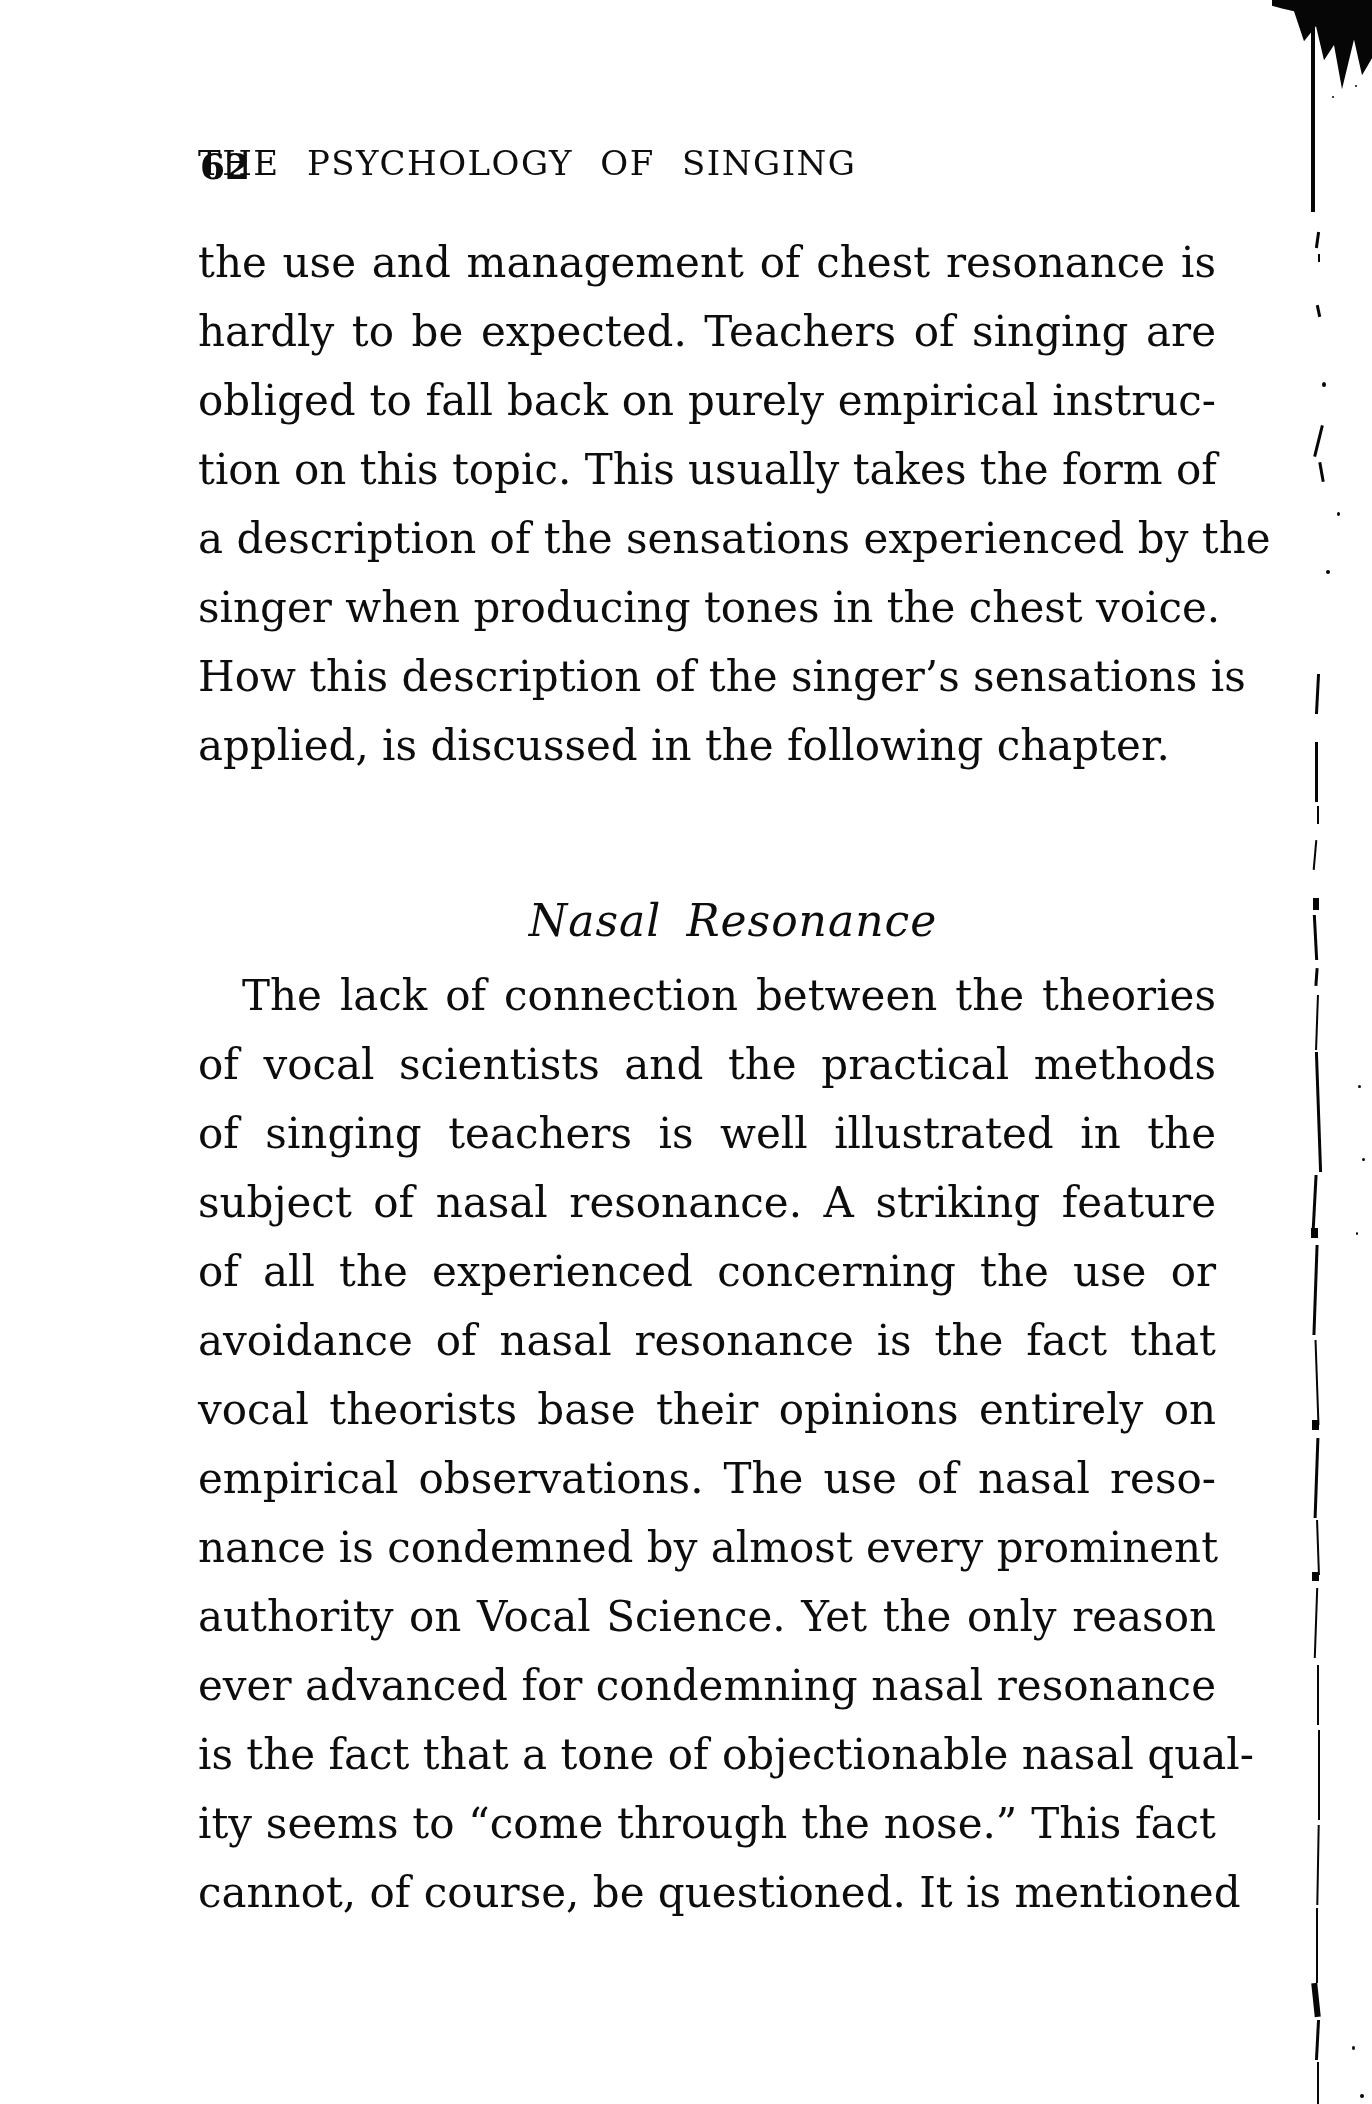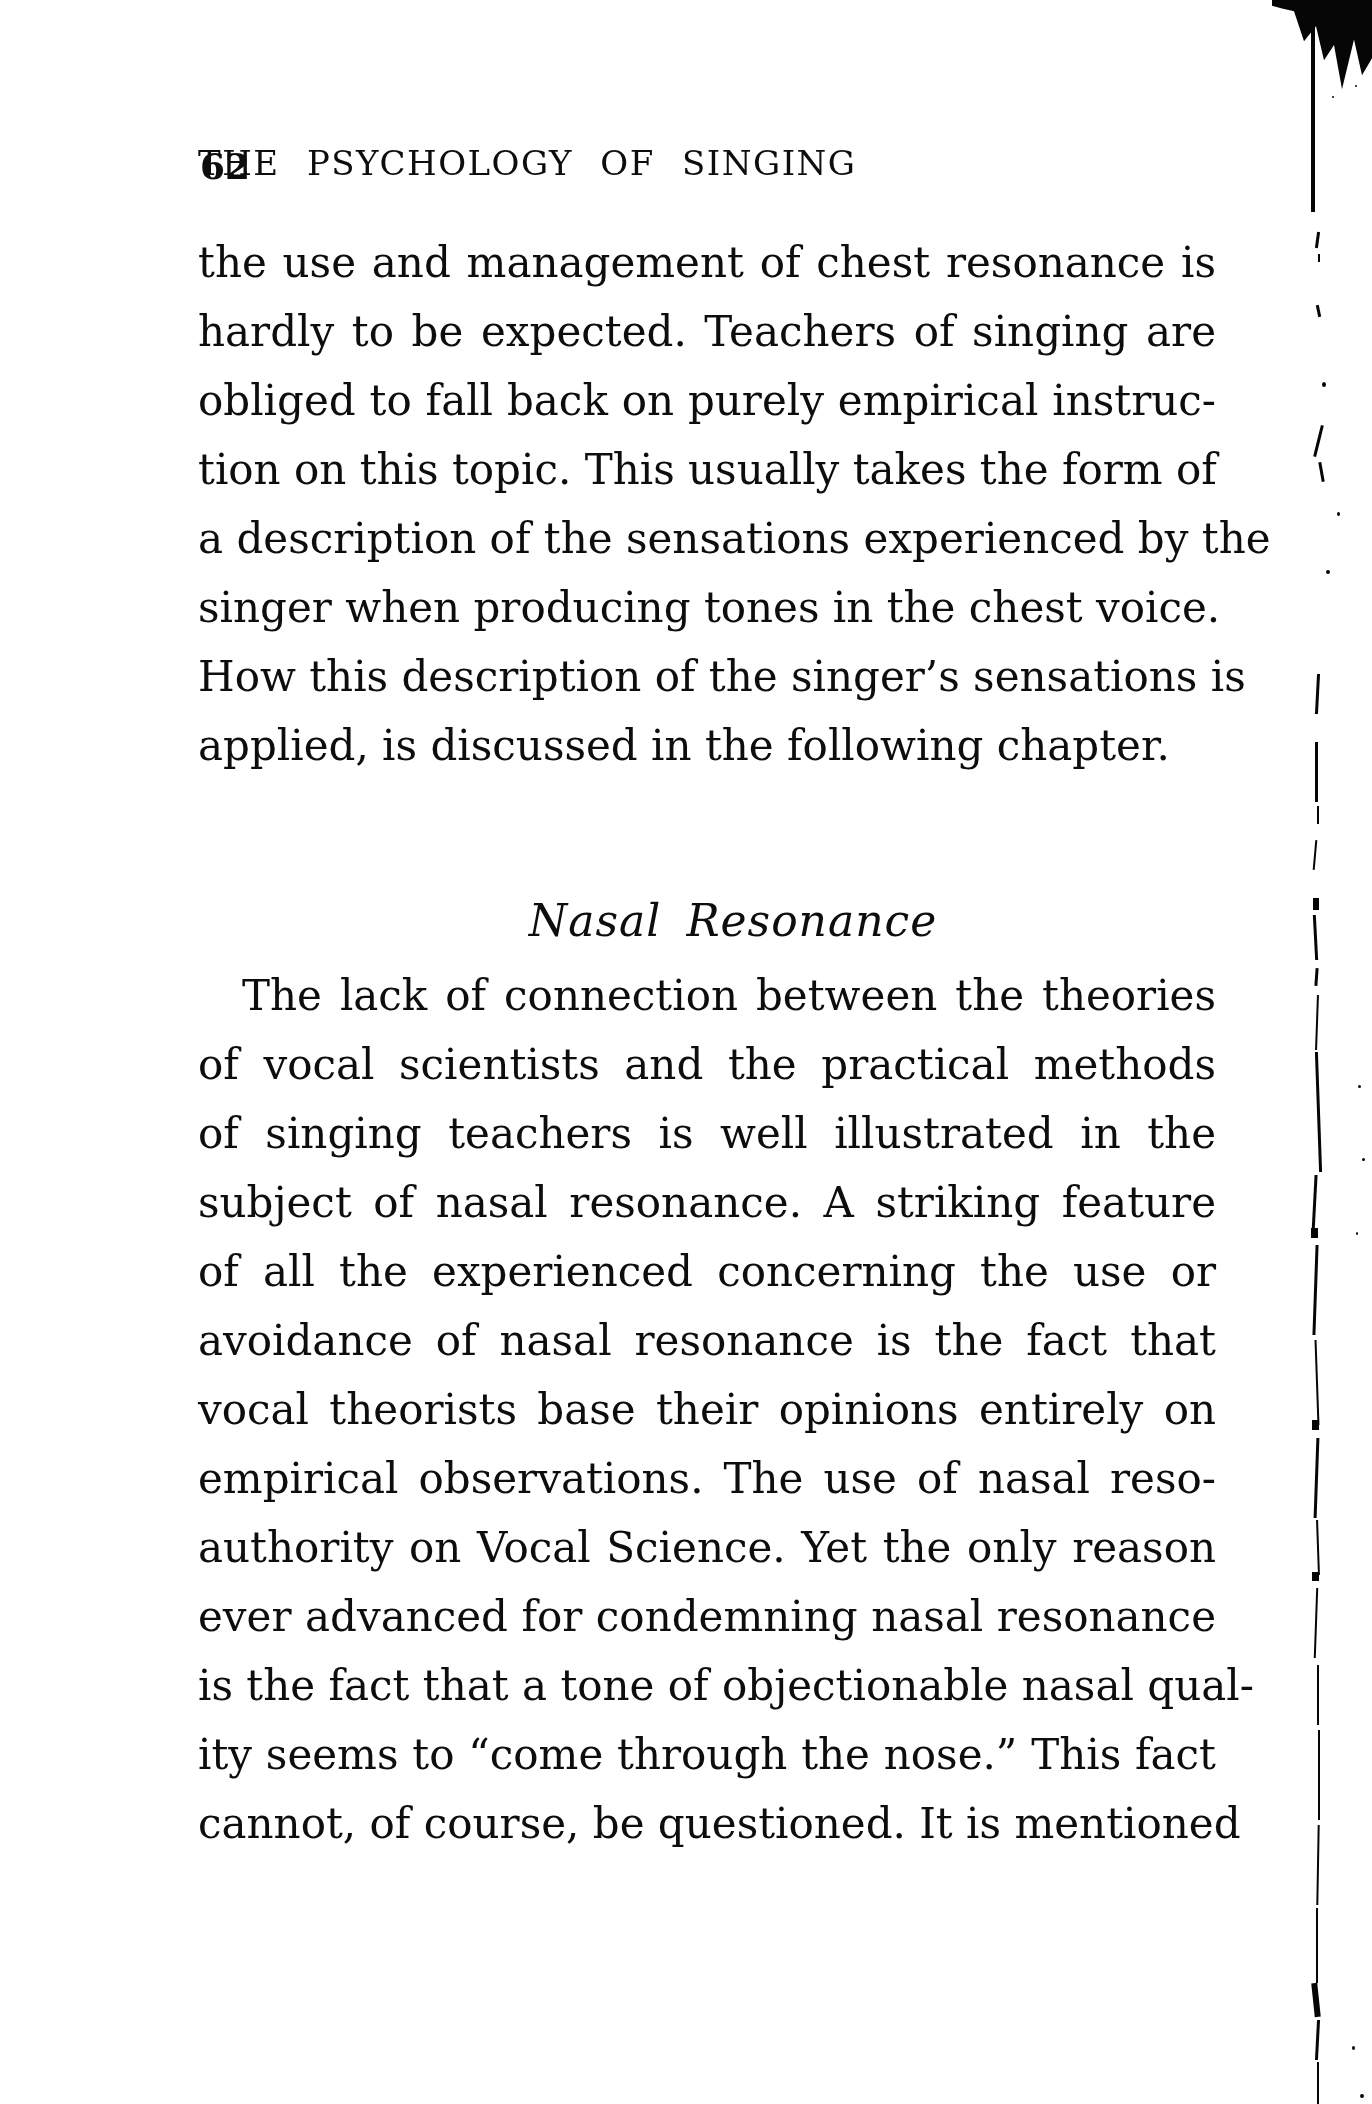--- a/index.html
+++ b/index.html
@@ -123,20 +123,21 @@
 
   <div id="para2" class="text-block">
     <div class="line indent">The lack of connection between the theories</div>
     <div class="line">of vocal scientists and the practical methods</div>
     <div class="line">of singing teachers is well illustrated in the</div>
     <div class="line">subject of nasal resonance.  A striking feature</div>
     <div class="line">of all the experienced concerning the use or</div>
     <div class="line">avoidance of nasal resonance is the fact that</div>
     <div class="line">vocal theorists base their opinions entirely on</div>
     <div class="line">empirical observations.  The use of nasal reso-</div>
+    <div class="line">nance is condemned by almost every prominent</div>
     <div class="line">authority on Vocal Science.  Yet the only reason</div>
     <div class="line">ever advanced for condemning nasal resonance</div>
     <div class="line">is the fact that a tone of objectionable nasal qual-</div>
     <div class="line">ity seems to “come through the nose.”  This fact</div>
     <div class="line">cannot, of course, be questioned.  It is mentioned</div>
   </div>
 
   <div id="artifact-layer">
     <div id="corner-blob"></div>
     <div id="corner-drip"></div>

